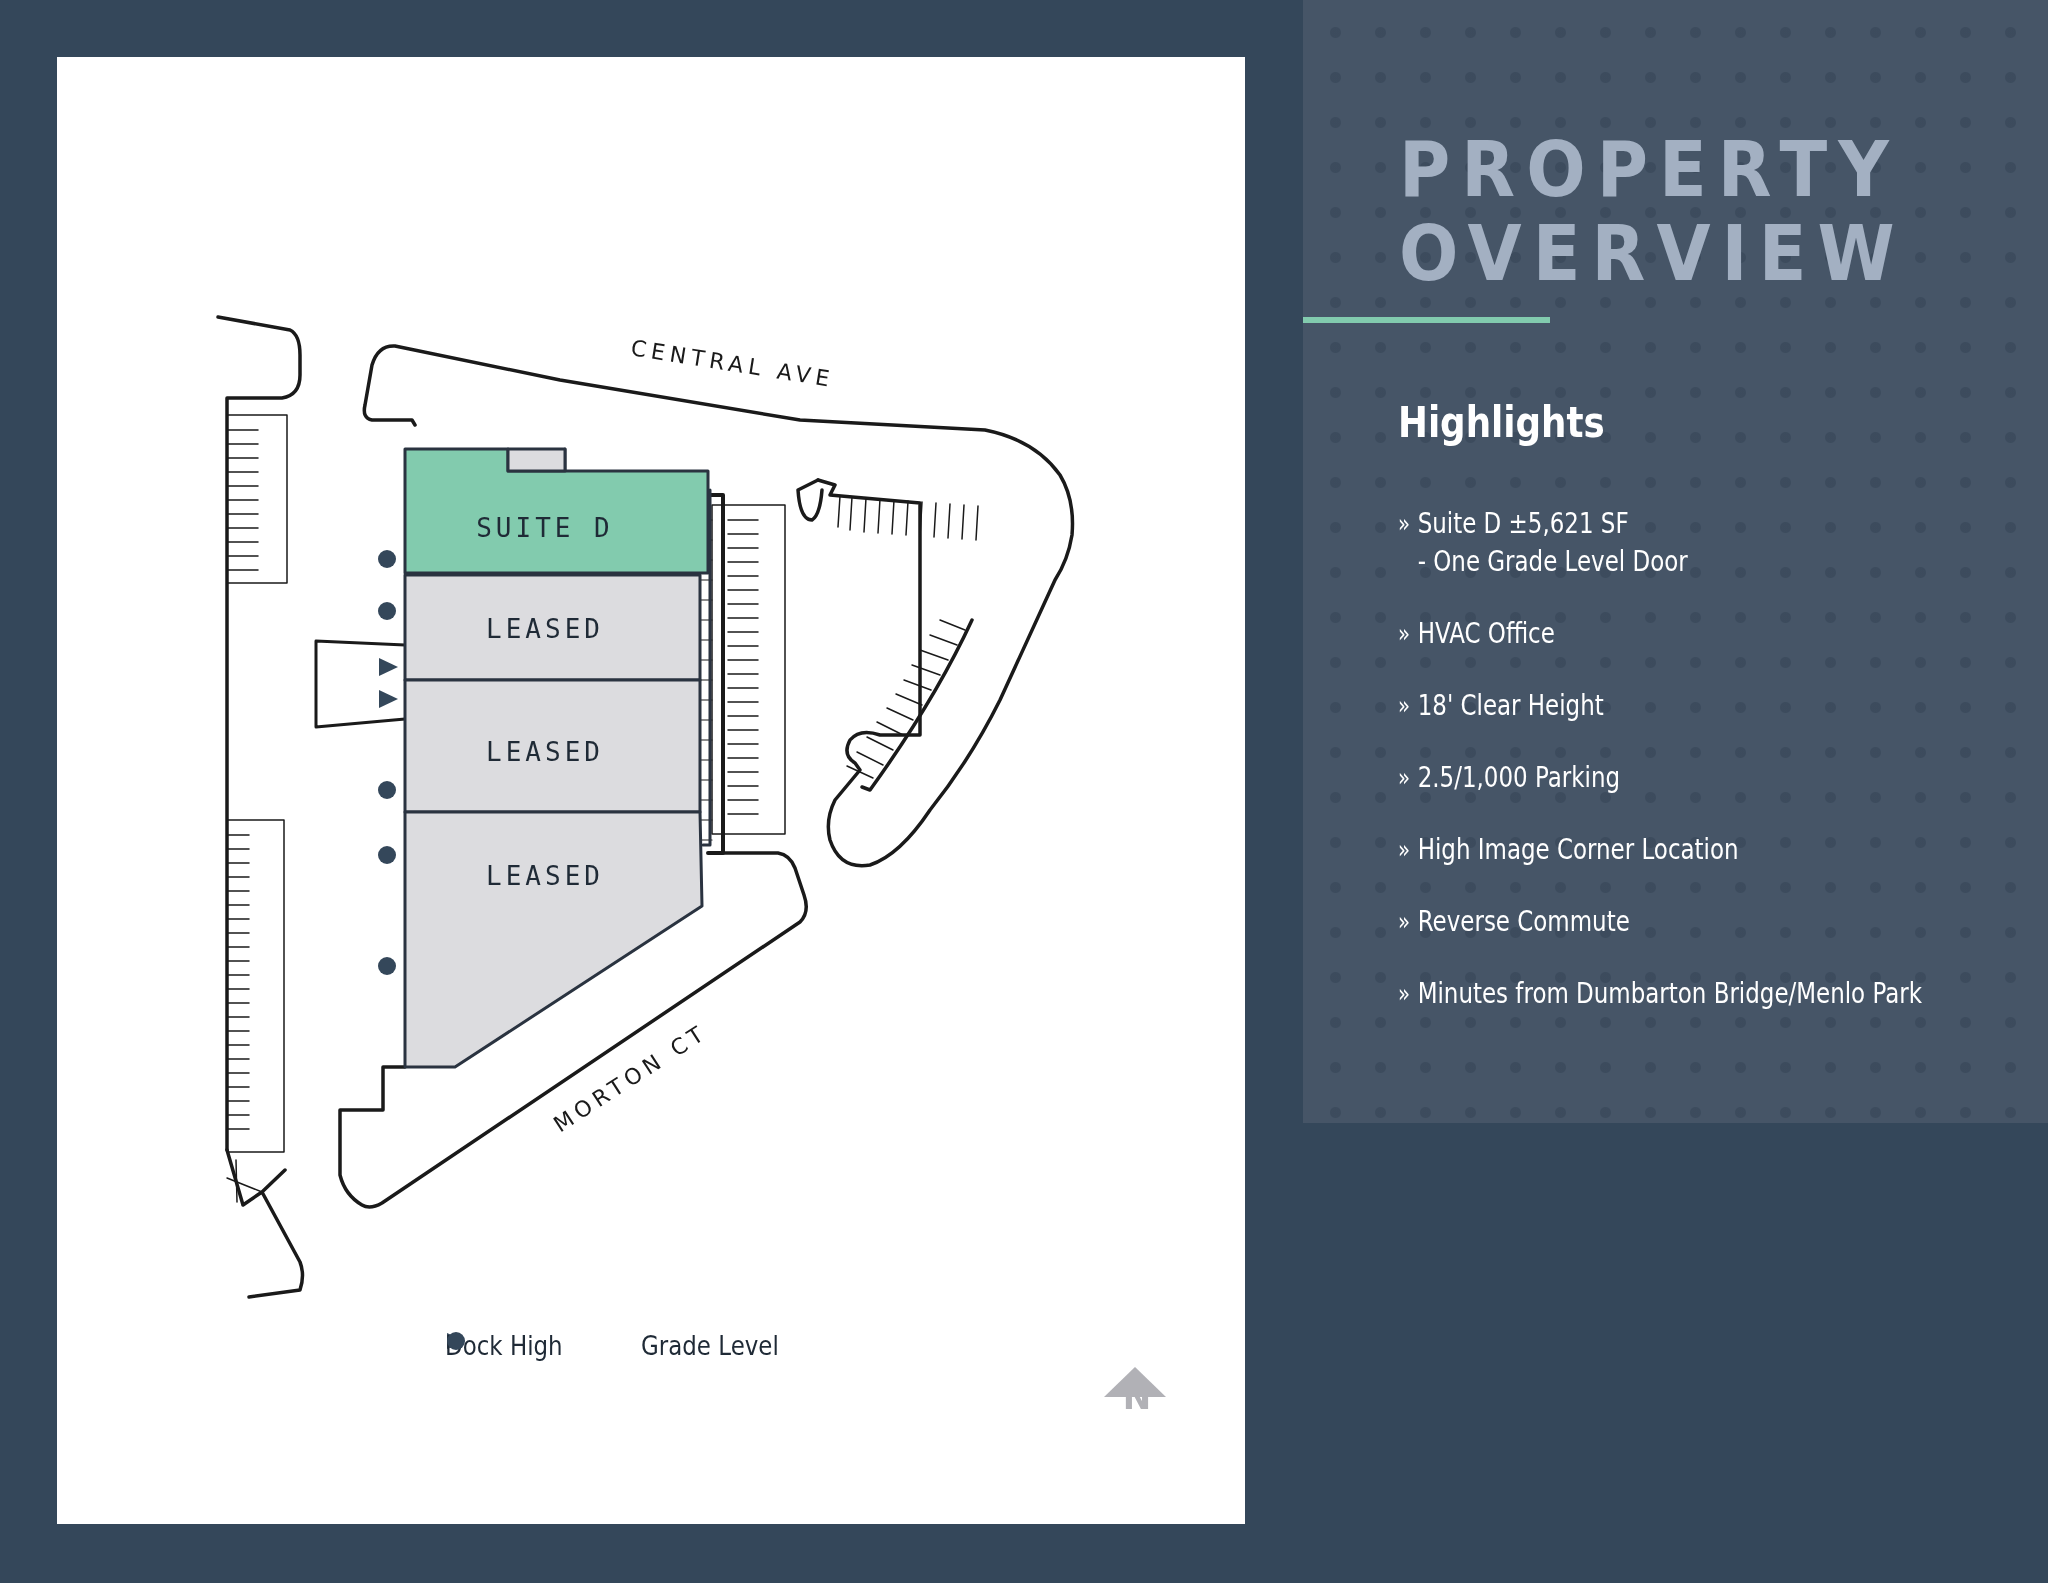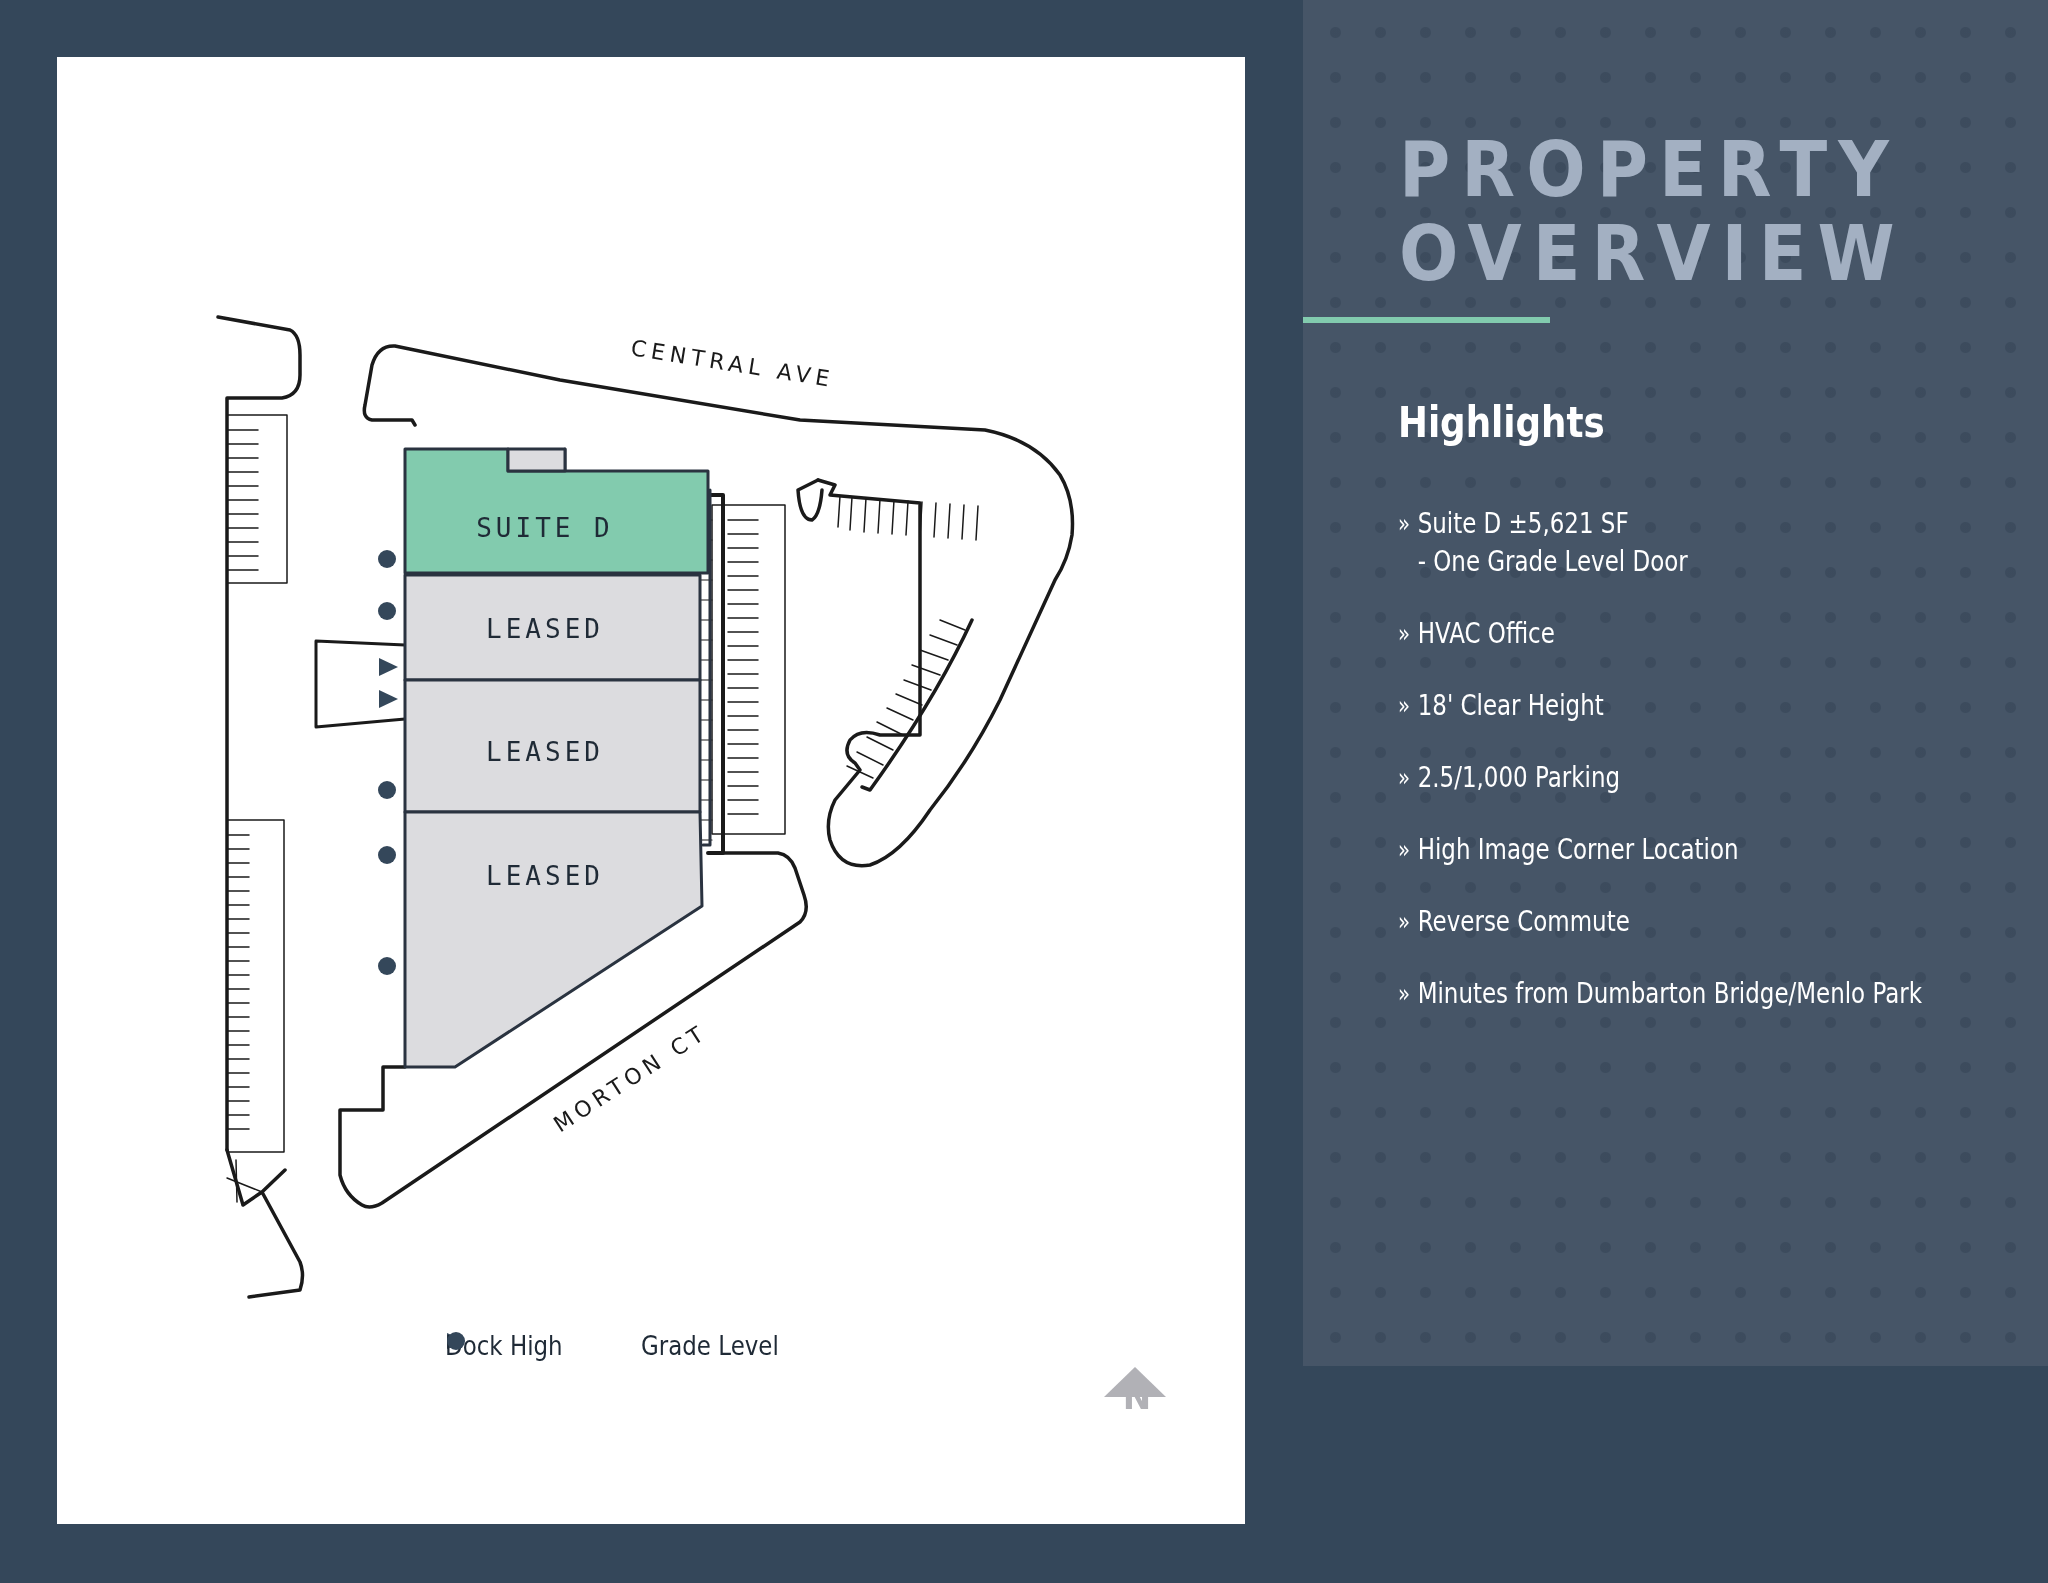--- a/index.html
+++ b/index.html
@@ -8,21 +8,21 @@
     background: #34475a;
     font-family: "DejaVu Sans Condensed", "DejaVu Sans", "Liberation Sans", sans-serif;
   }
   .left-frame { position: absolute; left: 0; top: 0; width: 1303px; height: 1583px; background: #34475a; }
   .map-card {
     position: absolute; left: 57px; top: 57px; width: 1188px; height: 1467px;
     background: #ffffff;
   }
   .map-card svg { position: absolute; left: 0; top: 0; }
   .right-panel {
-    position: absolute; left: 1303px; top: 0; width: 745px; height: 1366px;
+    position: absolute; left: 1303px; top: 0; width: 745px; height: 1123px;
     background-color: #465567;
     background-image: radial-gradient(circle, rgba(52,68,86,0.55) 0 5px, transparent 6px);
     background-size: 45px 45px;
     background-position: 10px 10px;
   }
   .title {
     position: absolute; left: 96px; top: 128px;
     color: #a3b0c2; font-family: "DejaVu Sans", sans-serif; font-weight: bold;
     font-size: 76px; line-height: 84px; letter-spacing: 12px;
     transform: scaleX(0.92); transform-origin: left top;

